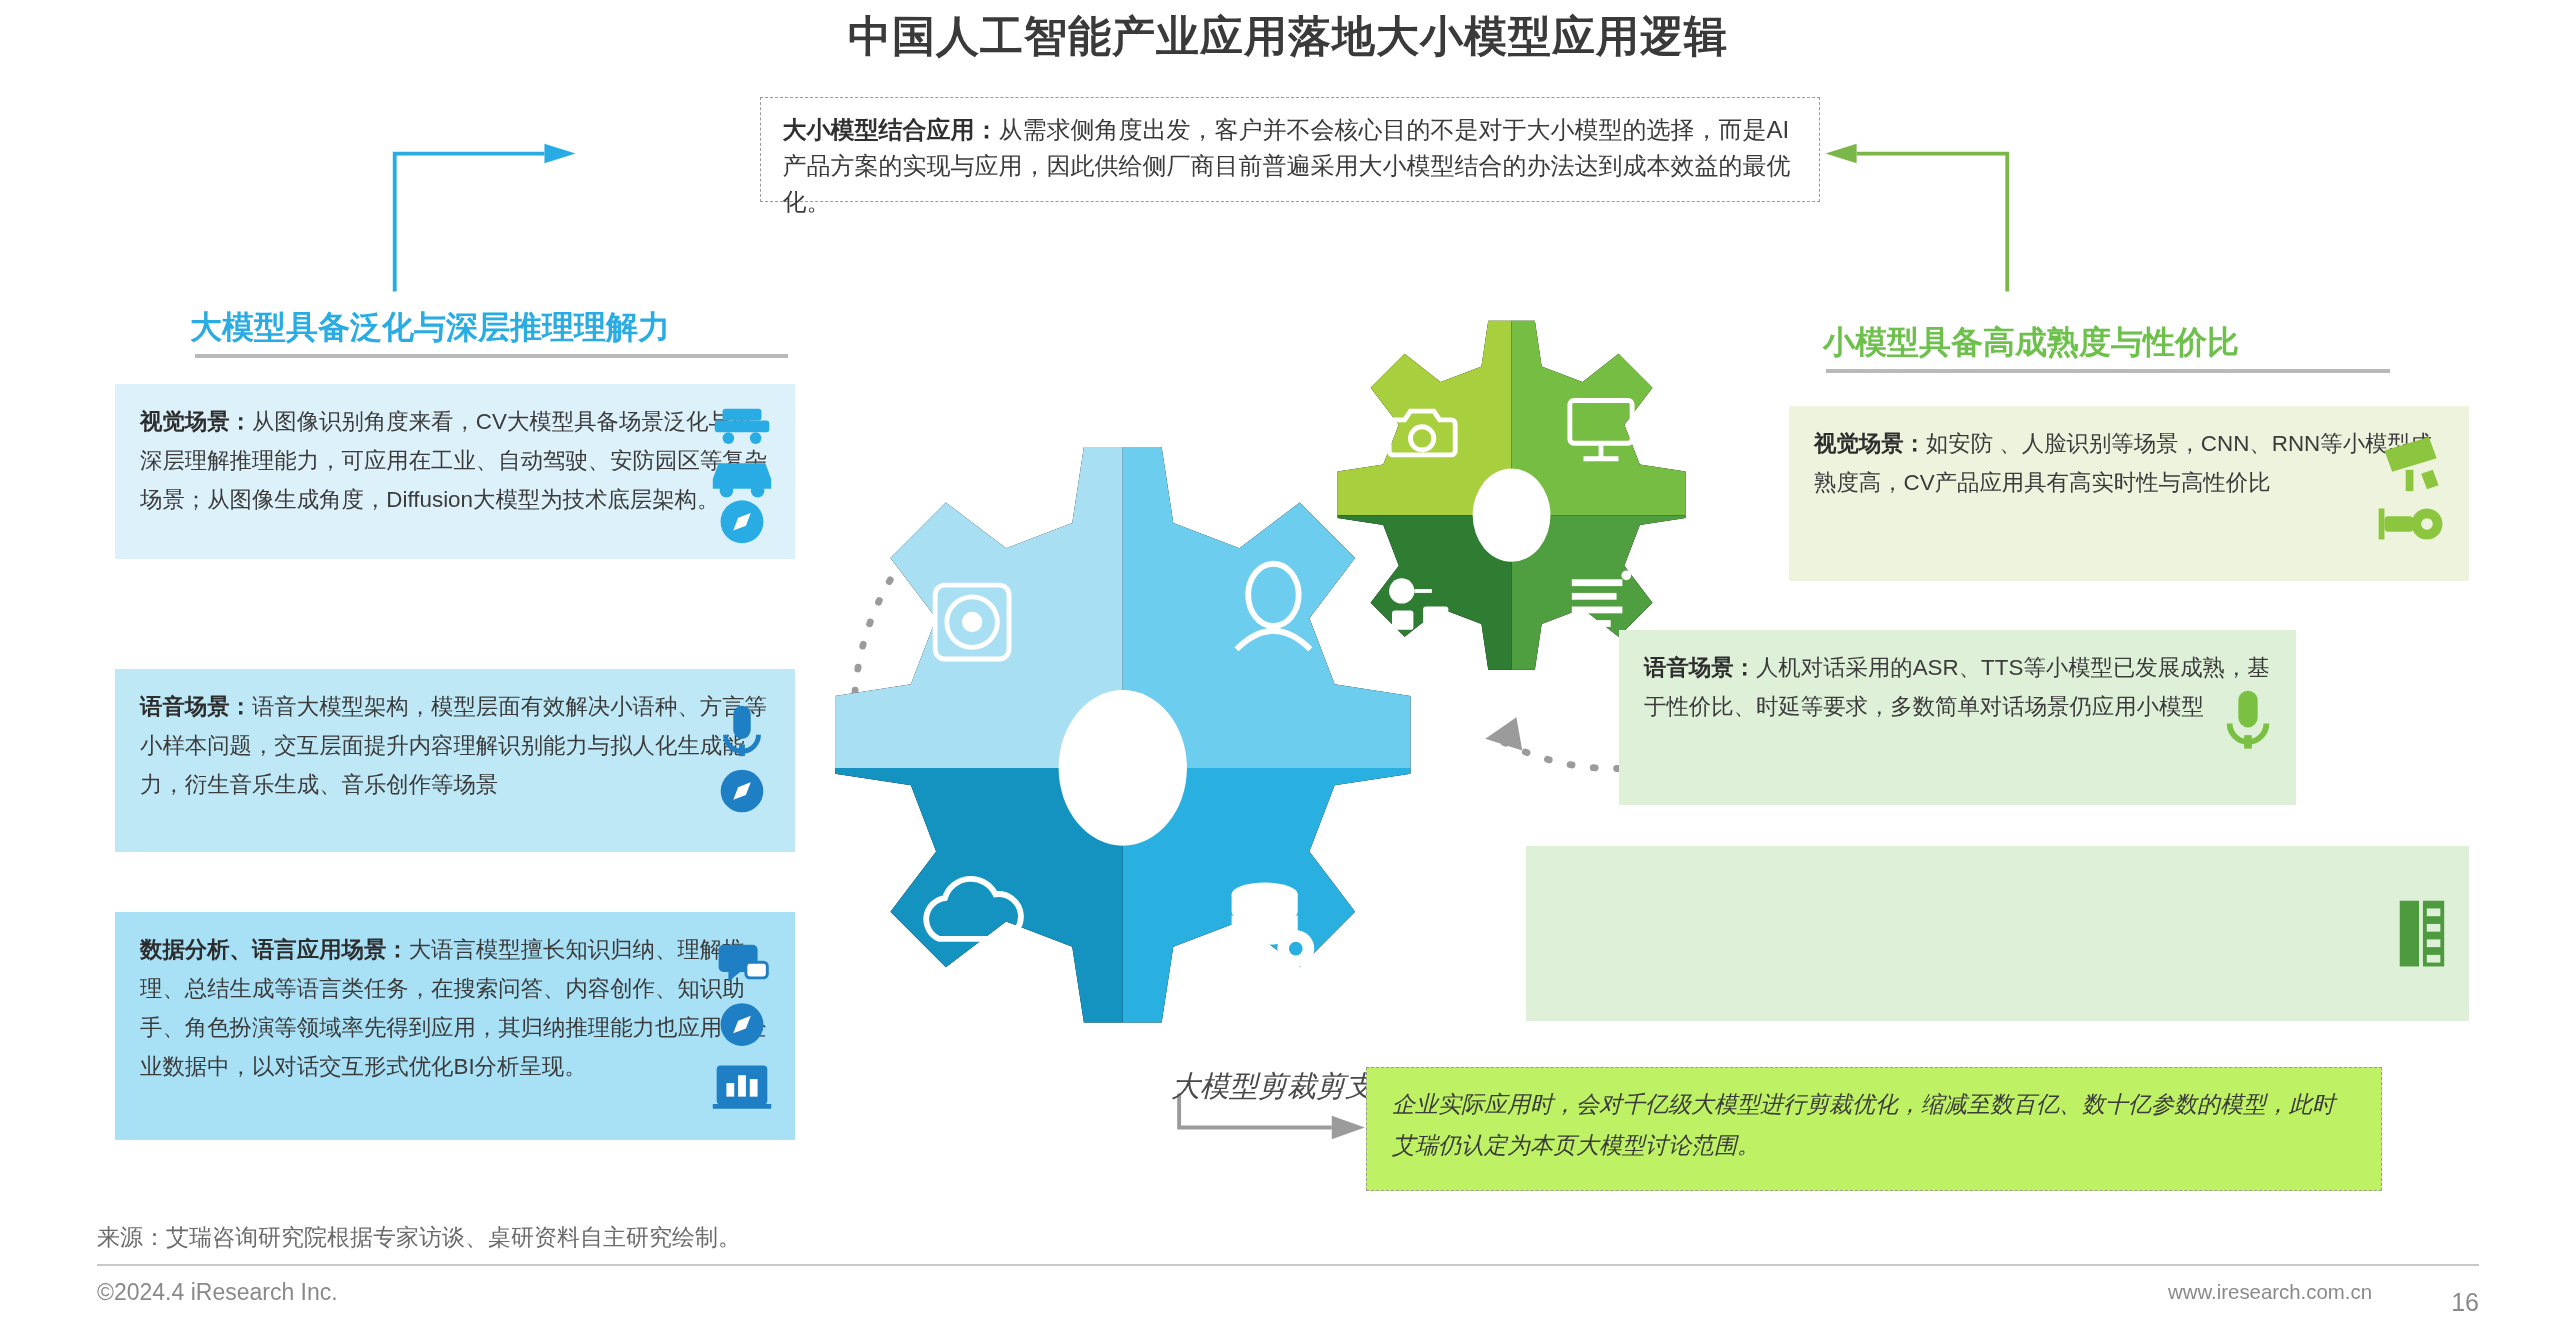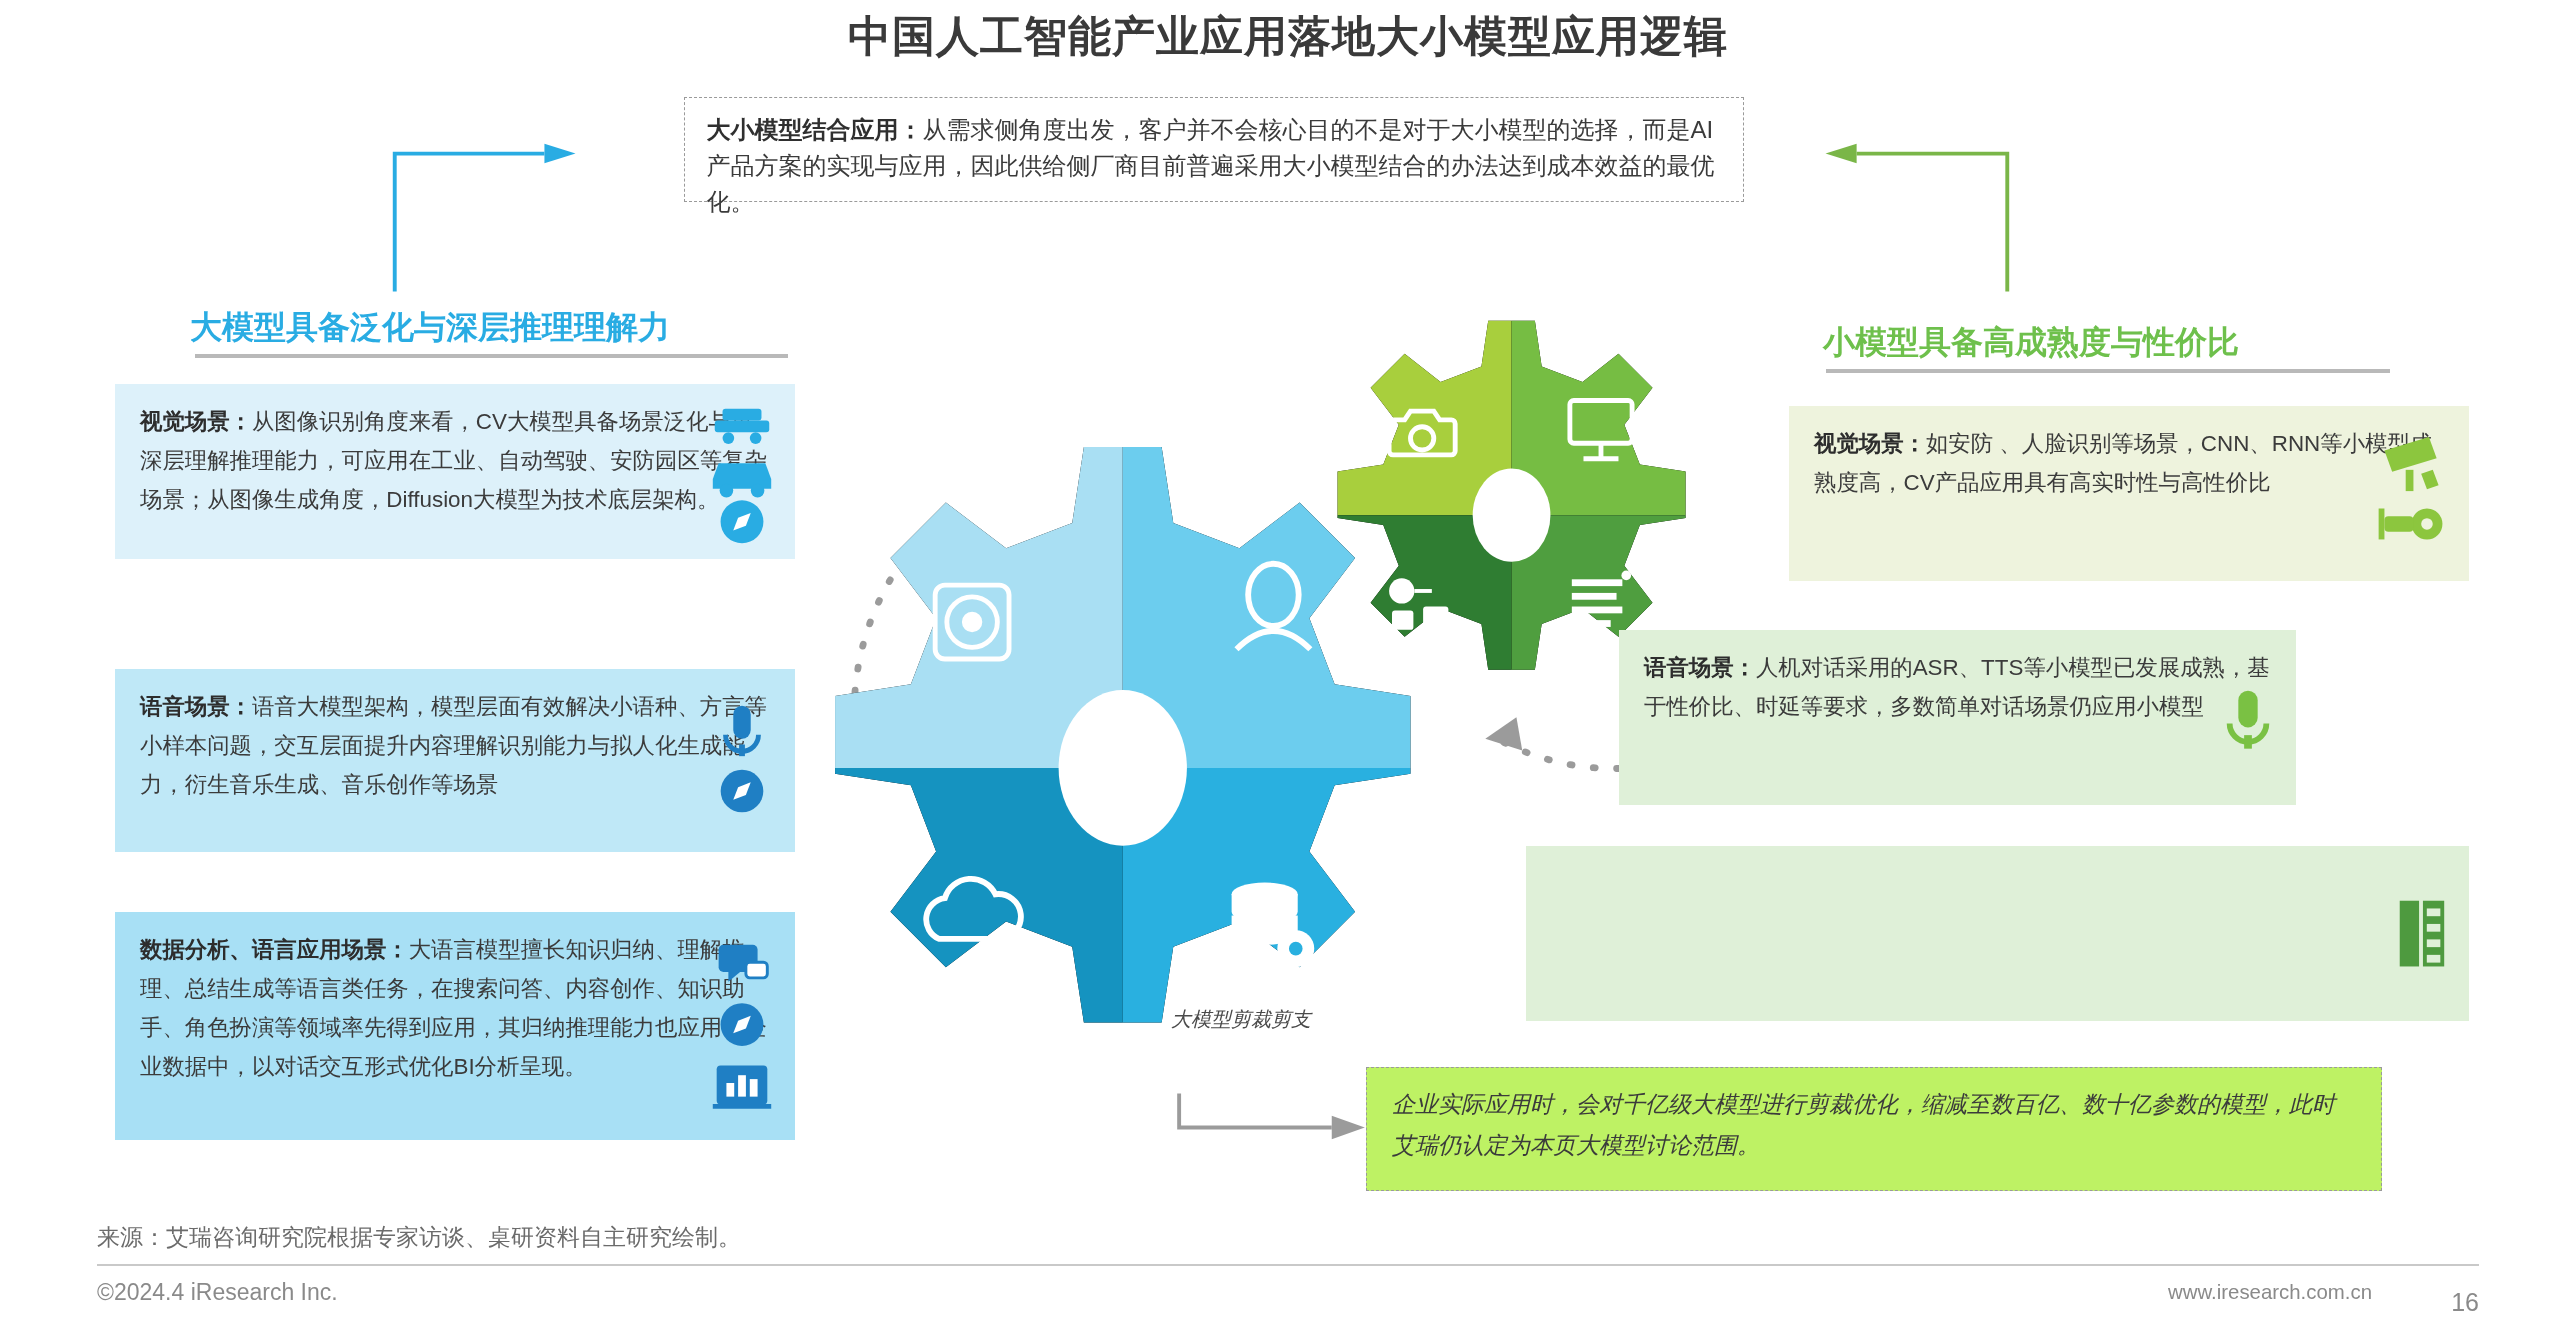--- a/index.html
+++ b/index.html
@@ -11,21 +11,21 @@
   .page{position:relative;width:2576px;height:1319px;}
 
   
   .page-title{
     position:absolute;top:7.8px;left:0;width:2576px;text-align:center;
     font-size:43px;font-weight:bold;color:#3a3a3a;letter-spacing:1px;
   }
 
   
   .top-callout{
-    position:absolute;left:684px;top:97px;width:1060px;height:105px;
+    position:absolute;left:760px;top:97px;width:1060px;height:105px;
     border:1.9px dashed #9a9a9a;background:#ffffff;
     padding:13.6px 21.4px 9.7px 21.4px;box-sizing:border-box;
   }
   .top-callout p{
     margin:0;font-size:24px;line-height:36px;color:#3b3b3b;
   }
   .top-callout b{font-weight:bold;color:#2f2f2f;}
 
   
   .col-head{position:absolute;}
@@ -55,21 +55,21 @@
   
   .bottom-callout{
     position:absolute;left:1366px;top:1067px;width:1016px;height:124px;
     border:1.9px dashed #9a9a9a;background:#bef264;
     padding:15.6px 25px;box-sizing:border-box;
   }
   .bottom-callout p{
     margin:0;font-size:23px;line-height:41px;font-style:italic;color:#3b3b3b;
   }
   .prune-label{
-    position:absolute;left:1171px;top:1006px;font-size:20px;font-style:italic;
+    position:absolute;left:1171px;top:1067px;font-size:29px;font-style:italic;
     color:#4a4a4a;white-space:nowrap;
   }
 
   
   .source{
     position:absolute;left:97px;top:1222px;font-size:23px;color:#6b6b6b;
   }
   .foot-rule{
     position:absolute;left:97px;top:1264px;width:2382px;height:1.9px;background:#c9c9c9;
   }

